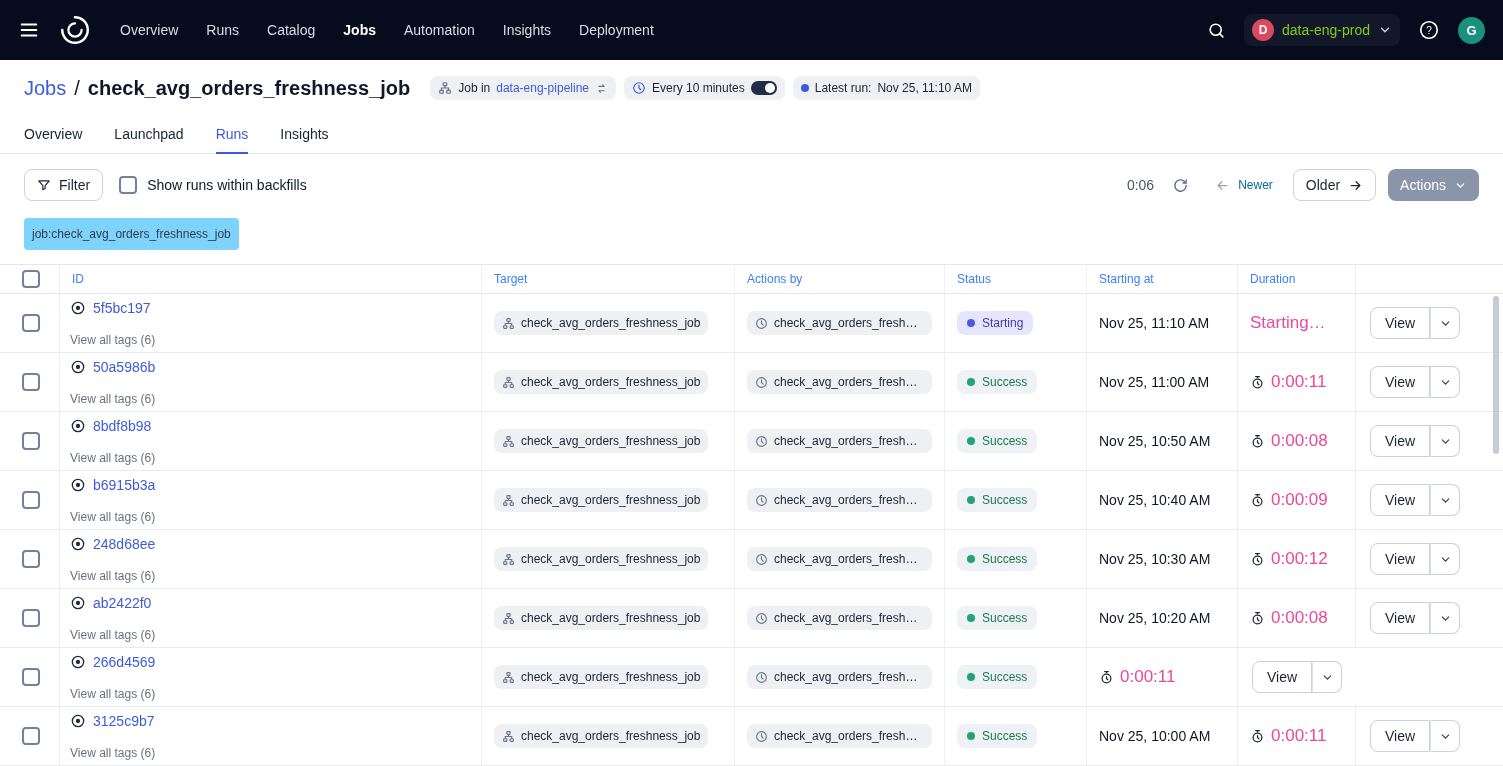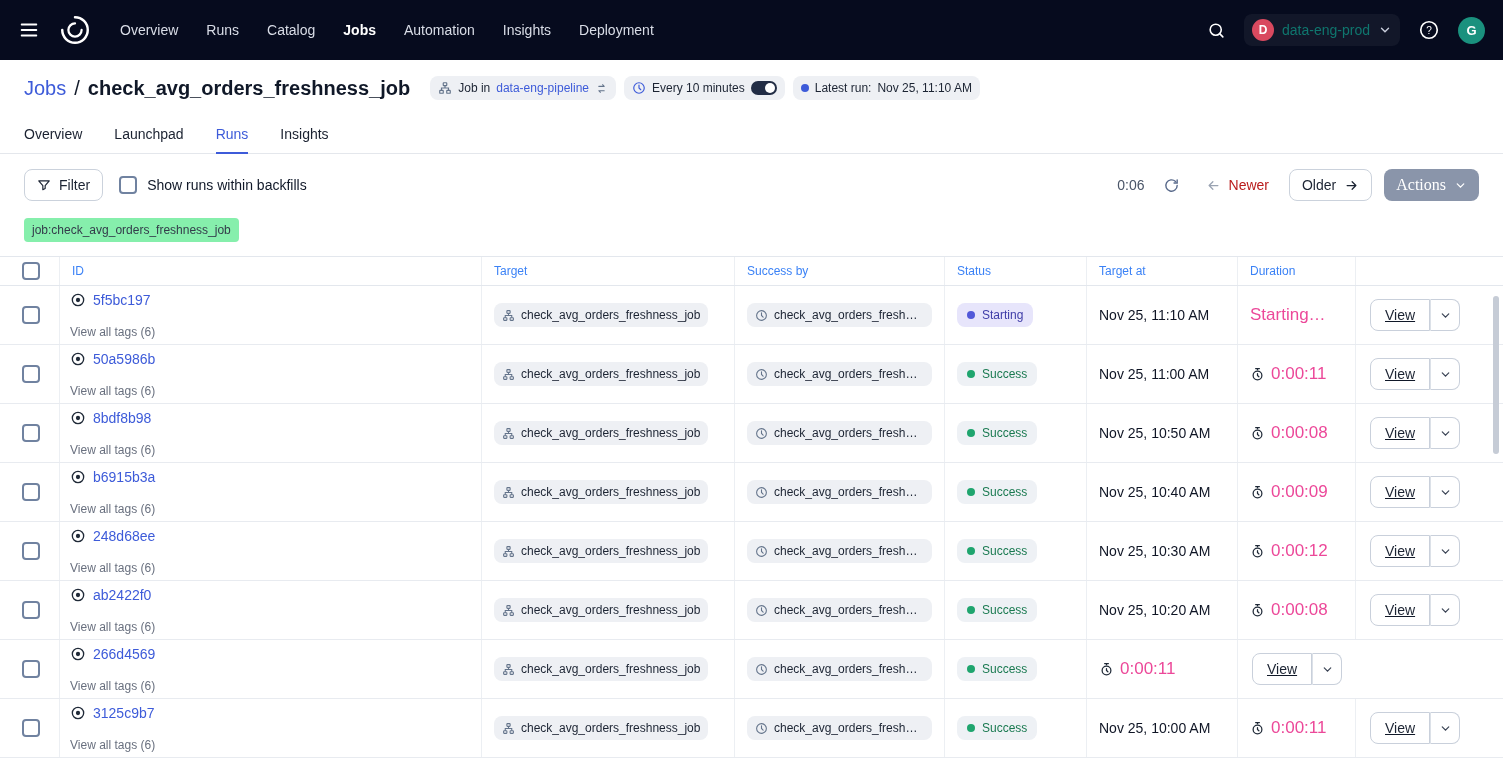--- a/index.html
+++ b/index.html
@@ -19,21 +19,21 @@
     display: flex; align-items: center; padding: 0 18px 0 12px; gap: 8px;
   }
   .icon-btn { background: none; border: none; cursor: pointer; display: flex; align-items: center; justify-content: center; padding: 6px; }
   .logo { display: flex; align-items: center; justify-content: center; padding: 0 4px; }
   .nav-items { display: flex; align-items: center; gap: 28px; margin-left: 16px; }
   .nav-link { color: #D9DDE7; font-size: 14px; cursor: pointer; }
   .nav-link.active { color: #fff; font-weight: 700; }
   .topnav-right { margin-left: auto; display: flex; align-items: center; gap: 12px; }
   .org-chip { display: flex; align-items: center; gap: 8px; padding: 5px 8px; border-radius: 8px; cursor: pointer; background: rgba(255,255,255,0.05); }
   .org-avatar { width: 22px; height: 22px; border-radius: 50%; background: var(--org-avatar-bg, #D9495F); color: #fff; font-size: 12px; font-weight: 700; display: flex; align-items: center; justify-content: center; }
-  .org-name { color: #0f766e; font-size: 14px; }
+  .org-name { color: #84cc16; font-size: 14px; }
   .user-avatar { width: 27px; height: 27px; border-radius: 50%; background: var(--user-avatar-bg, #1A917E); color: #fff; font-size: 13px; font-weight: 600; display: flex; align-items: center; justify-content: center; cursor: pointer; }
 
   
   .breadcrumb-row { display: flex; align-items: center; padding: 16px 24px 0; gap: 8px; }
   .crumb-link { color: var(--accent, #3D5BD9); font-size: 20px; cursor: pointer; }
   .crumb-sep { font-size: 20px; color: #101828; }
   .page-title { font-size: 20px; font-weight: 700; color: #101828; }
   .badges { display: flex; gap: 8px; margin-left: 12px; align-items: center; }
   .badge { display: inline-flex; align-items: center; gap: 6px; background: #EEF0F4; border-radius: 8px; height: 24px; padding: 0 8px; font-size: 12px; color: #1C2433; white-space: nowrap; }
   .badge .badge-link { color: var(--accent, #3D5BD9); cursor: pointer; }
@@ -46,25 +46,25 @@
   .tab { font-size: 14px; color: #1A2130; padding: 8px 0 10px; cursor: pointer; font-weight: 500; border-bottom: 2px solid transparent; margin-bottom: -1px; }
   .tab.active { color: var(--accent, #3D5BD9); border-bottom-color: var(--accent, #3D5BD9); }
 
   
   .toolbar { display: flex; align-items: center; padding: 15px 24px; gap: 16px; }
   .btn { display: inline-flex; align-items: center; gap: 8px; height: 32px; padding: 0 12px; border: 1px solid #CBD2DC; border-radius: 8px; background: #fff; font-size: 14px; color: #1C2433; cursor: pointer; font-family: inherit; }
   .checkbox { width: 18px; height: 18px; border: 2px solid #7082A0; border-radius: 4px; background: #fff; display: inline-block; cursor: pointer; flex: none; }
   .backfills { display: flex; align-items: center; gap: 10px; font-size: 14px; color: #101828; }
   .toolbar-right { margin-left: auto; display: flex; align-items: center; gap: 12px; }
   .refresh-time { font-size: 14px; color: #4A5568; }
-  .btn-ghost { border: none; background: none; color: #b91c1c; font-size: 14px; display: inline-flex; gap: 8px; align-items: center; height: 32px; padding: 0 8px; cursor: default; font-family: inherit; }
-  .btn-actions { height: 32px; border: none; border-radius: 8px; background: var(--actions-btn-bg, #8A95AA); color: #fff; font-size: 16px; display: inline-flex; align-items: center; gap: 8px; padding: 0 12px; cursor: pointer; font-family: Liberation Serif, serif; }
+  .btn-ghost { border: none; background: none; color: #0369a1; font-size: 12px; display: inline-flex; gap: 8px; align-items: center; height: 32px; padding: 0 8px; cursor: default; font-family: inherit; }
+  .btn-actions { height: 32px; border: none; border-radius: 8px; background: var(--actions-btn-bg, #8A95AA); color: #fff; font-size: 14px; display: inline-flex; align-items: center; gap: 8px; padding: 0 12px; cursor: pointer; font-family: Liberation Sans, sans-serif; }
 
   .tag-row { padding: 2px 24px 14px; }
-  .tag { display: inline-flex; align-items: center; background: #86efac; border-radius: 4px; height: 24px; padding: 0 8px; font-size: 12px; color: #333B4A; }
+  .tag { display: inline-flex; align-items: center; background: #7dd3fc; border-radius: 4px; height: 32px; padding: 0 8px; font-size: 12px; color: #333B4A; }
 
   
   .thead, .trow { display: grid; grid-template-columns: 60px 422px 253px 210px 142px 151px 118px 147px; width: 1503px; }
   .thead { border-top: 1px solid #E3E7ED; border-bottom: 1px solid #E3E7ED; height: 30px; }
   .thead .cell { font-size: 12px; color: #3b82f6; }
   .trow { height: 59px; border-bottom: 1px solid #E8EBF0; }
   .cell { padding: 0 12px; border-right: 1px solid #ECEFF3; display: flex; align-items: center; min-width: 0; }
   .cell:last-child { border-right: none; }
   .cell-check { padding-left: 22px; }
   .cell-id { flex-direction: column; align-items: flex-start; justify-content: center; gap: 17px; padding-left: 10px; }
@@ -75,21 +75,21 @@
   .pill svg { flex: none; }
   .pill-text { white-space: nowrap; overflow: hidden; text-overflow: ellipsis; }
   .status-pill { display: inline-flex; align-items: center; gap: 7px; border-radius: 8px; height: 24px; padding: 0 10px; font-size: 12px; }
   .status-dot { width: 8px; height: 8px; border-radius: 50%; flex: none; }
   .status-success { background: #EEF1F5; color: var(--success-text, #1A7A51); }
   .status-success .status-dot { background: var(--success-dot, #1FA56E); }
   .status-starting { background: var(--starting-bg, #E7E5FB); color: var(--starting-text, #3F3DA8); }
   .status-starting .status-dot { background: var(--starting-dot, #5158D9); }
   .created-cell { font-size: 14px; color: #0F1525; }
   .duration-cell { gap: 6px; font-size: 17px; color: #ec4899; }
-  .actions-cell { padding-left: 14px; text-decoration: underline; }
+  .actions-cell { padding-left: 14px; }
   .split { display: inline-flex; }
   .view-btn { height: 32px; padding: 0 14px; border: 1px solid #C9D0DB; border-radius: 8px 0 0 8px; background: #fff; font-size: 14px; color: #1C2433; cursor: pointer; font-family: inherit; }
   .view-dd { height: 32px; width: 30px; border: 1px solid #C9D0DB; border-left: 1px solid #DCE1E8; border-radius: 0 8px 8px 0; background: #fff; cursor: pointer; display: inline-flex; align-items: center; justify-content: center; padding: 0; }
 
   .scrollbar { position: absolute; right: 4px; top: 296px; width: 6px; height: 158px; border-radius: 3px; background: #C6CCD6; cursor: pointer; }
 </style>
 </head>
 <body>
 
 <header class="topnav">
@@ -227,23 +227,23 @@
   <span class="tag">job:check_avg_orders_freshness_job</span>
 </div>
 
 <section>
   <div class="thead">
     <div class="cell cell-check">
         <span class="checkbox"></span>
       </div>
     <div class="cell">ID</div>
     <div class="cell">Target</div>
-    <div class="cell">Success by</div>
+    <div class="cell">Actions by</div>
     <div class="cell">Status</div>
-    <div class="cell">Target at</div>
+    <div class="cell">Starting at</div>
     <div class="cell">Duration</div>
     <div class="cell"></div>
   </div>
   <div id="tbody">
   <div class="trow">
     <div class="cell cell-check">
           <span class="checkbox"></span>
         </div>
     <div class="cell cell-id">
       <div class="id-line">

